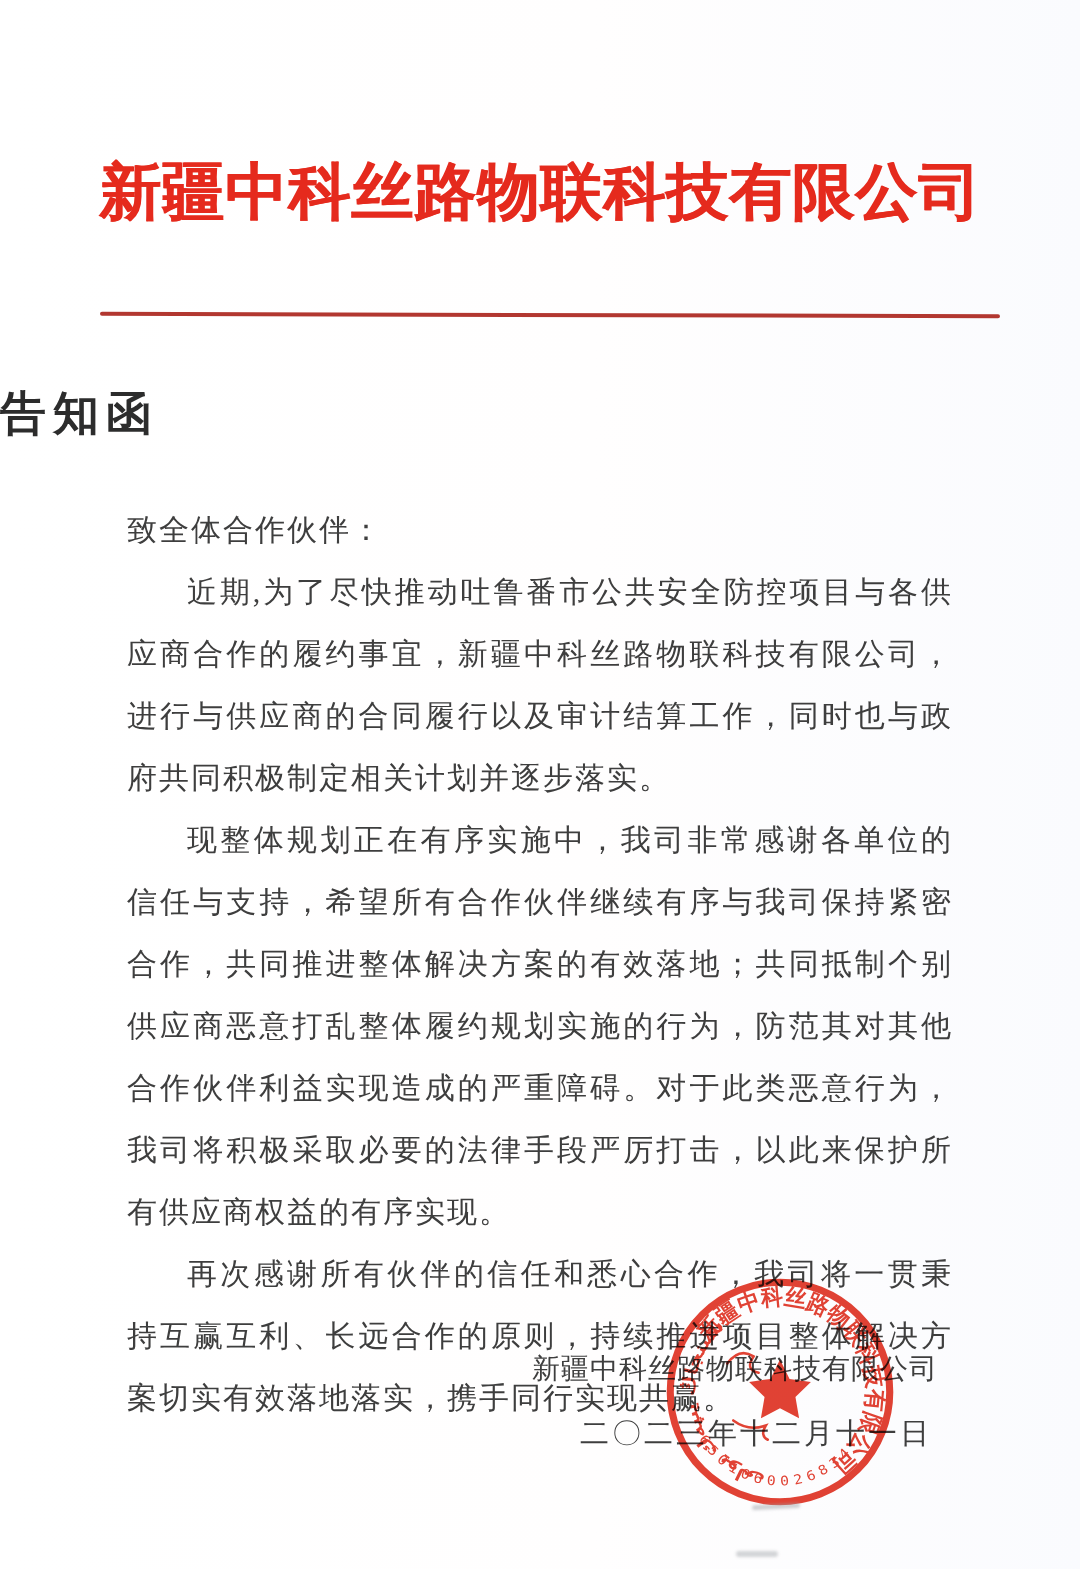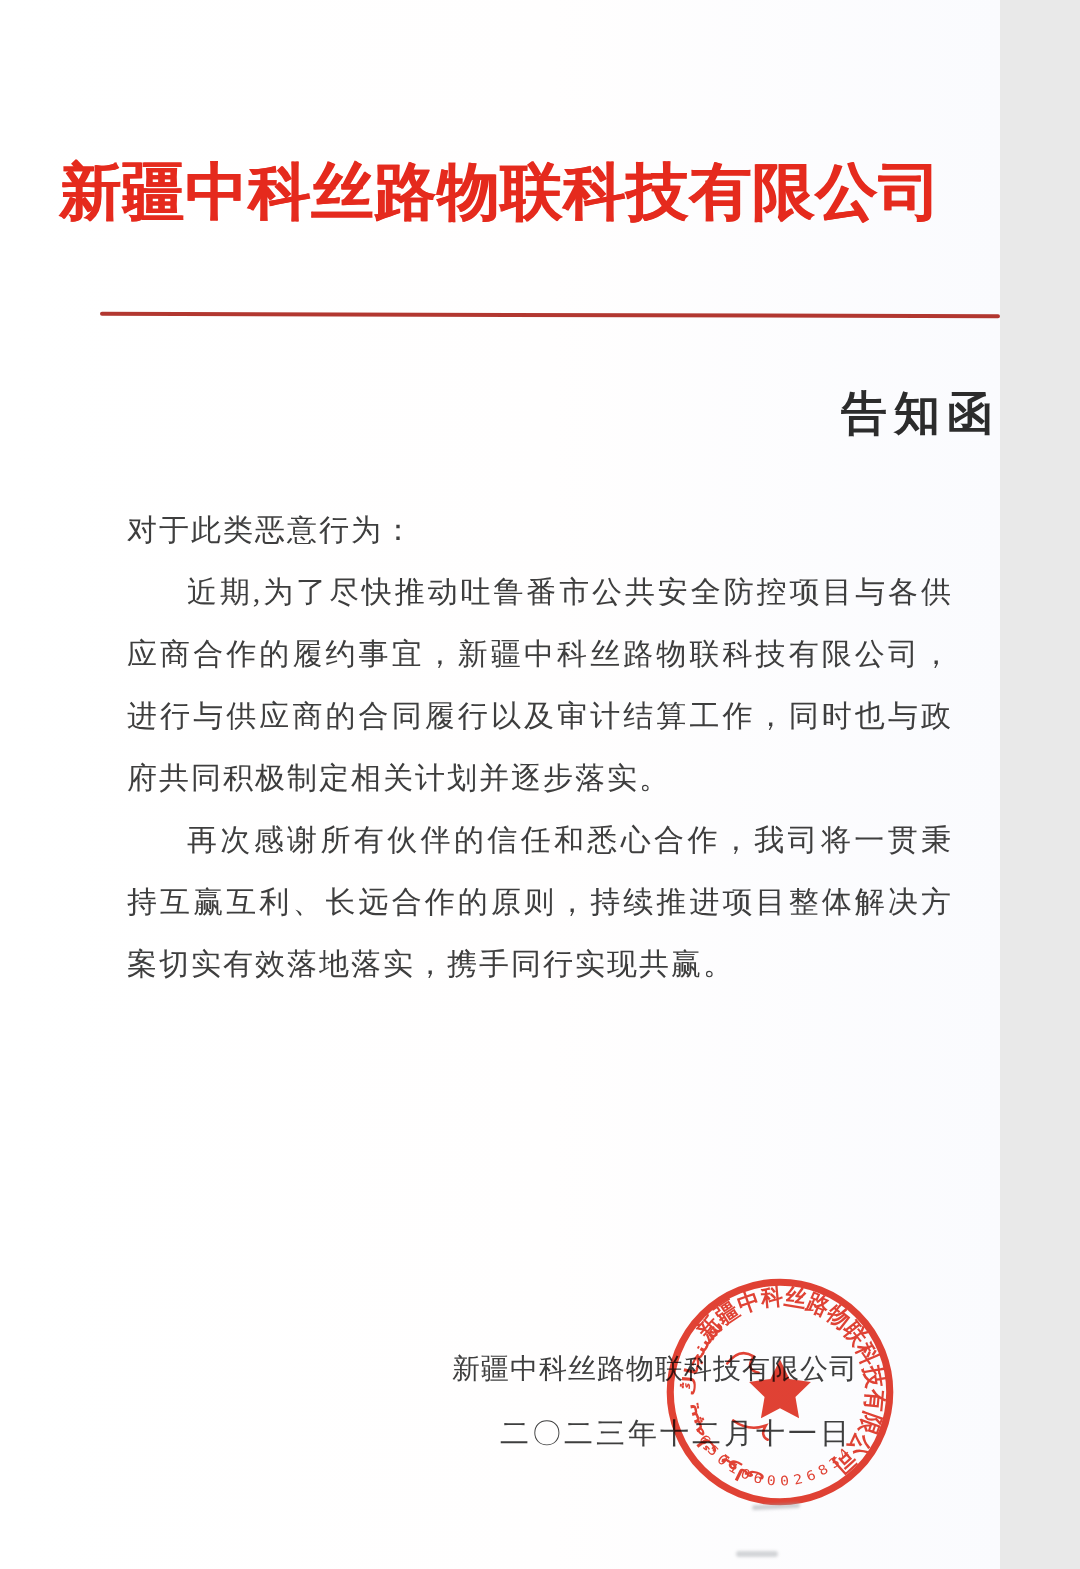--- a/index.html
+++ b/index.html
@@ -3,21 +3,21 @@
 <meta charset="utf-8">
 <style>
   html,body{margin:0;padding:0;}
   body{
     width:1080px;height:1569px;
     background:#e9e9e9;
     font-family:"Liberation Serif", serif;
   }
   .page{
     position:relative;
-    width:1000px;height:1569px;
+    width:1080px;height:1569px;
     background:linear-gradient(90deg,#ffffff 0%,#fffefe 55%,#fafbfe 100%);
     overflow:hidden;
   }
   .letterhead{
     position:absolute;
     top:150px;left:0;right:0;
     margin:0;
     text-align:center;
     font-family:"Liberation Sans", sans-serif;
     font-size:62px;
@@ -32,21 +32,21 @@
     top:313px;left:100px;
     width:900px;height:4px;
     background:#b23730;
     transform:rotate(0.15deg);
     border-radius:2px;
   }
   .doc-title{
     position:absolute;
     top:383px;left:0;right:0;
     margin:0;
-    text-align:right;
+    text-align:left;
     font-size:46px;
     font-weight:600;
     letter-spacing:7px;
     color:#2c2c2c;
   }
   .body-text{
     position:absolute;
     top:499px;left:127px;
     width:826px;
     font-size:30px;
@@ -95,22 +95,23 @@
 
 <div class="page">
 
   <h1 class="letterhead">新疆中科丝路物联科技有限公司</h1>
 
   <div class="rule"></div>
 
   <h2 class="doc-title">告知函</h2>
 
   <section class="body-text">
-    <p>对于此类恶意行为：</p>
+    <p>致全体合作伙伴：</p>
     <p class="indent">近期,为了尽快推动吐鲁番市公共安全防控项目与各供应商合作的履约事宜，新疆中科丝路物联科技有限公司，进行与供应商的合同履行以及审计结算工作，同时也与政府共同积极制定相关计划并逐步落实。</p>
+    <p class="indent">现整体规划正在有序实施中，我司非常感谢各单位的信任与支持，希望所有合作伙伴继续有序与我司保持紧密合作，共同推进整体解决方案的有效落地；共同抵制个别供应商恶意打乱整体履约规划实施的行为，防范其对其他合作伙伴利益实现造成的严重障碍。对于此类恶意行为，我司将积极采取必要的法律手段严厉打击，以此来保护所有供应商权益的有序实现。</p>
     <p class="indent">再次感谢所有伙伴的信任和悉心合作，我司将一贯秉持互赢互利、长远合作的原则，持续推进项目整体解决方案切实有效落地落实，携手同行实现共赢。</p>
   </section>
 
   <div class="sig-company">新疆中科丝路物联科技有限公司</div>
 
   <div class="sig-date">二〇二三年十二月十一日</div>
 
   <div class="stamp">
     <svg viewBox="0 0 236 248" xmlns="http://www.w3.org/2000/svg">
       <defs>

